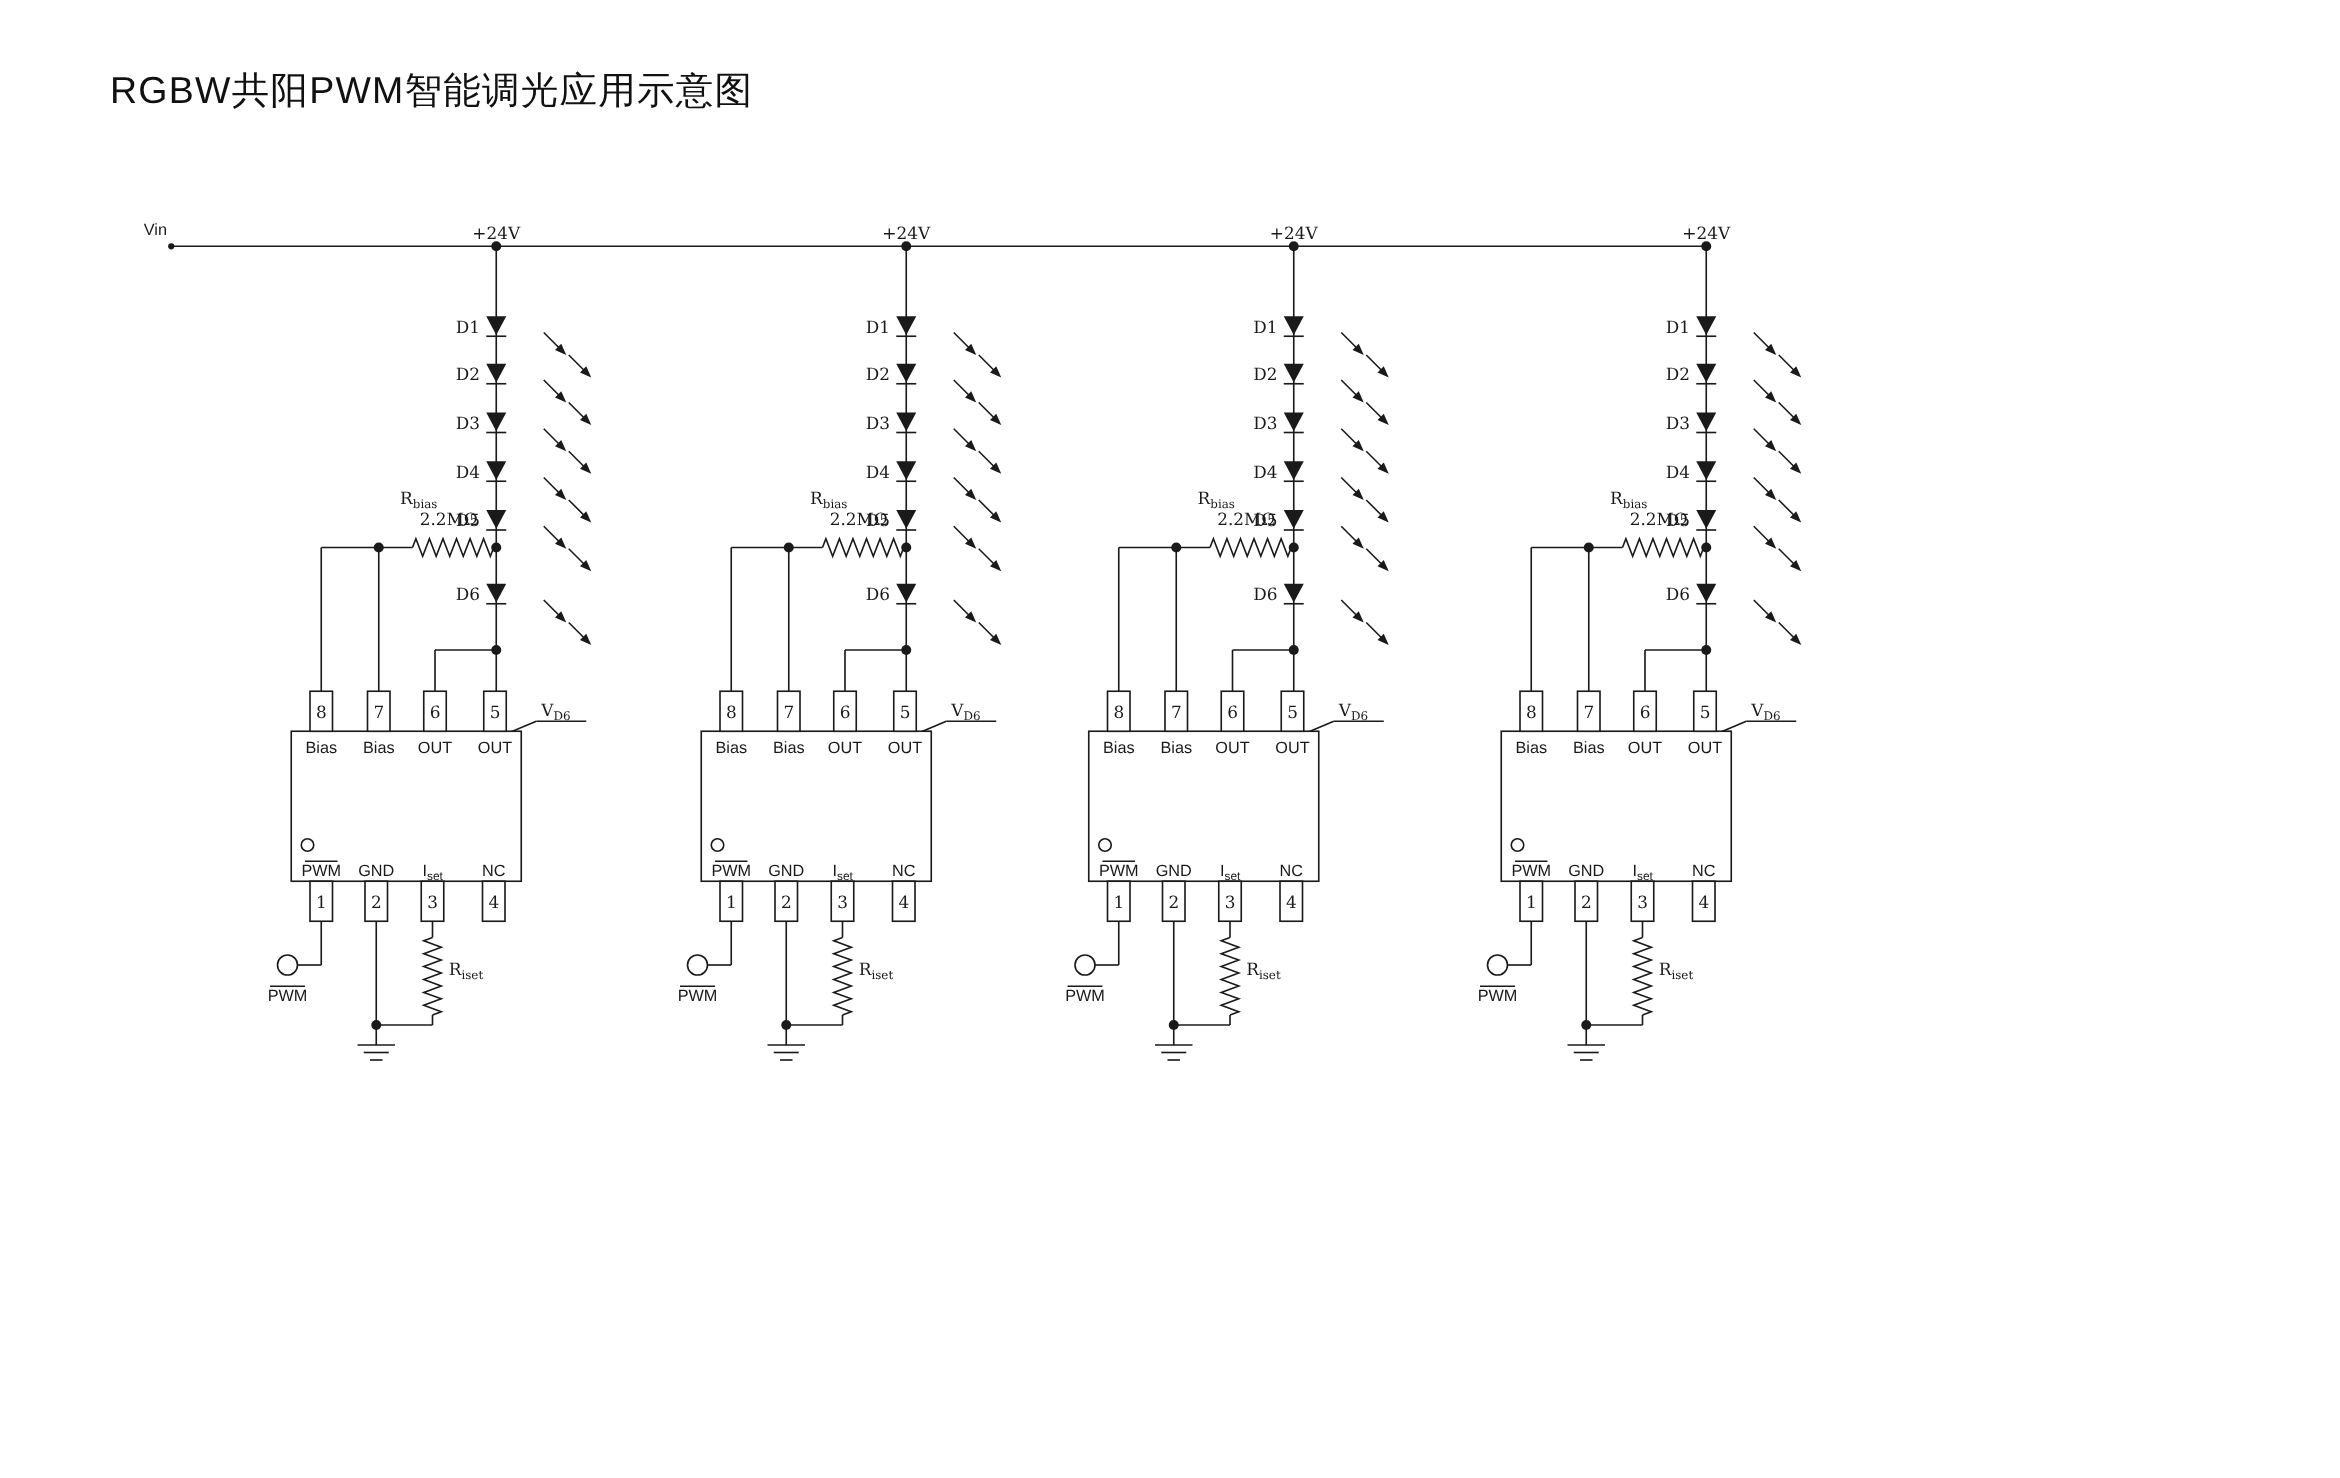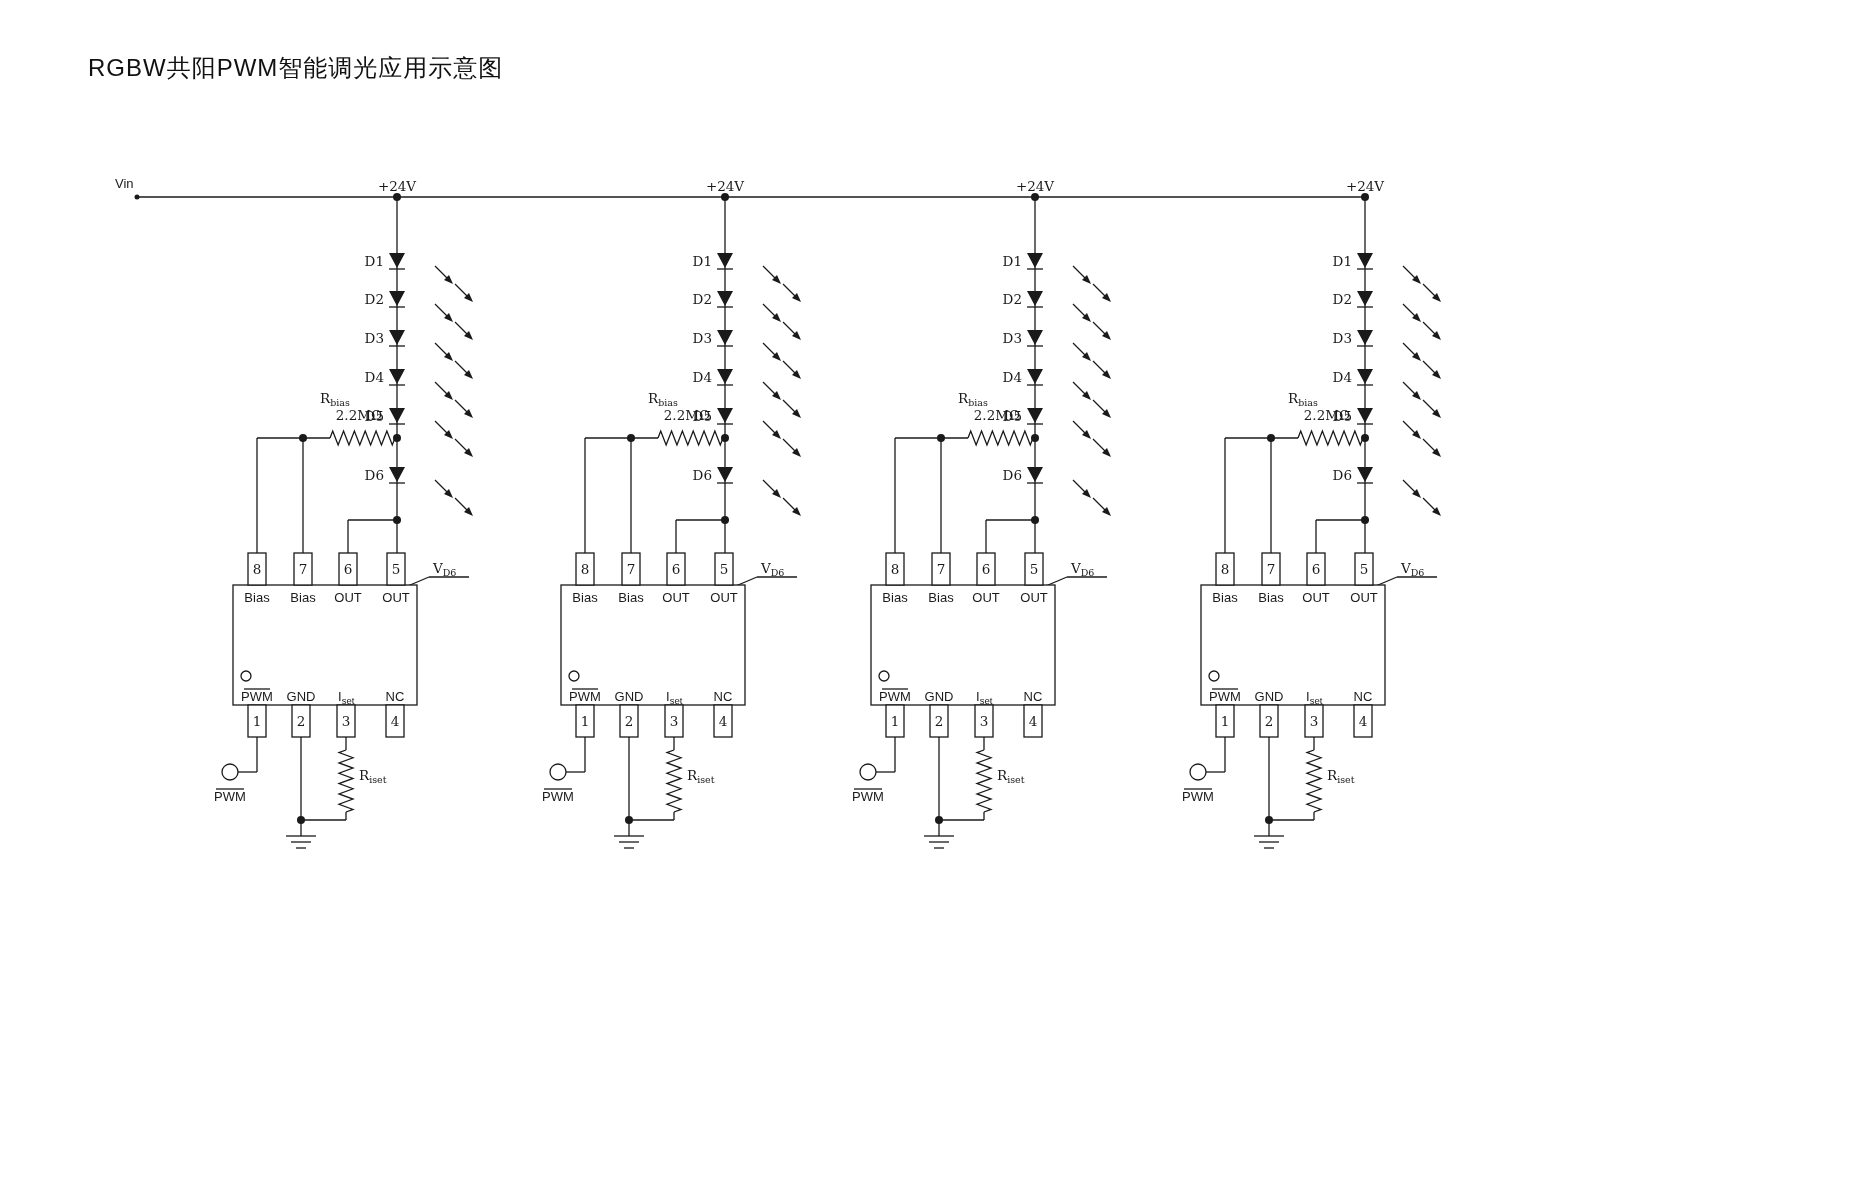--- a/index.html
+++ b/index.html
@@ -1,17 +1,17 @@
 <!DOCTYPE html>
 <html><head>
 <meta charset="utf-8">
 <style>
   html,body{margin:0;padding:0;background:#ffffff;}
   body{width:1872px;height:1182px;position:relative;font-family:"Liberation Sans",sans-serif;overflow:hidden;}
-  #title{position:absolute;left:88px;top:52px;font-size:24px;color:#111;letter-spacing:1px;}
+  #title{position:absolute;left:88px;top:52px;font-size:30px;color:#111;letter-spacing:1px;}
   svg{position:absolute;left:0;top:0;}
   .w{stroke:#1a1a1a;stroke-width:1.3;fill:none;}
   .dot{fill:#1a1a1a;stroke:none;}
   .fill{fill:#1a1a1a;stroke:none;}
   .box{fill:#ffffff;stroke:#1a1a1a;stroke-width:1.3;}
   .ring{fill:#ffffff;stroke:#1a1a1a;stroke-width:1.3;}
   text{fill:#1a1a1a;stroke:none;}
   .ser{font:13.5px "DejaVu Serif",serif;}
   .san{font:13px "Liberation Sans",sans-serif;}
   .sub{font-size:9.5px;}

